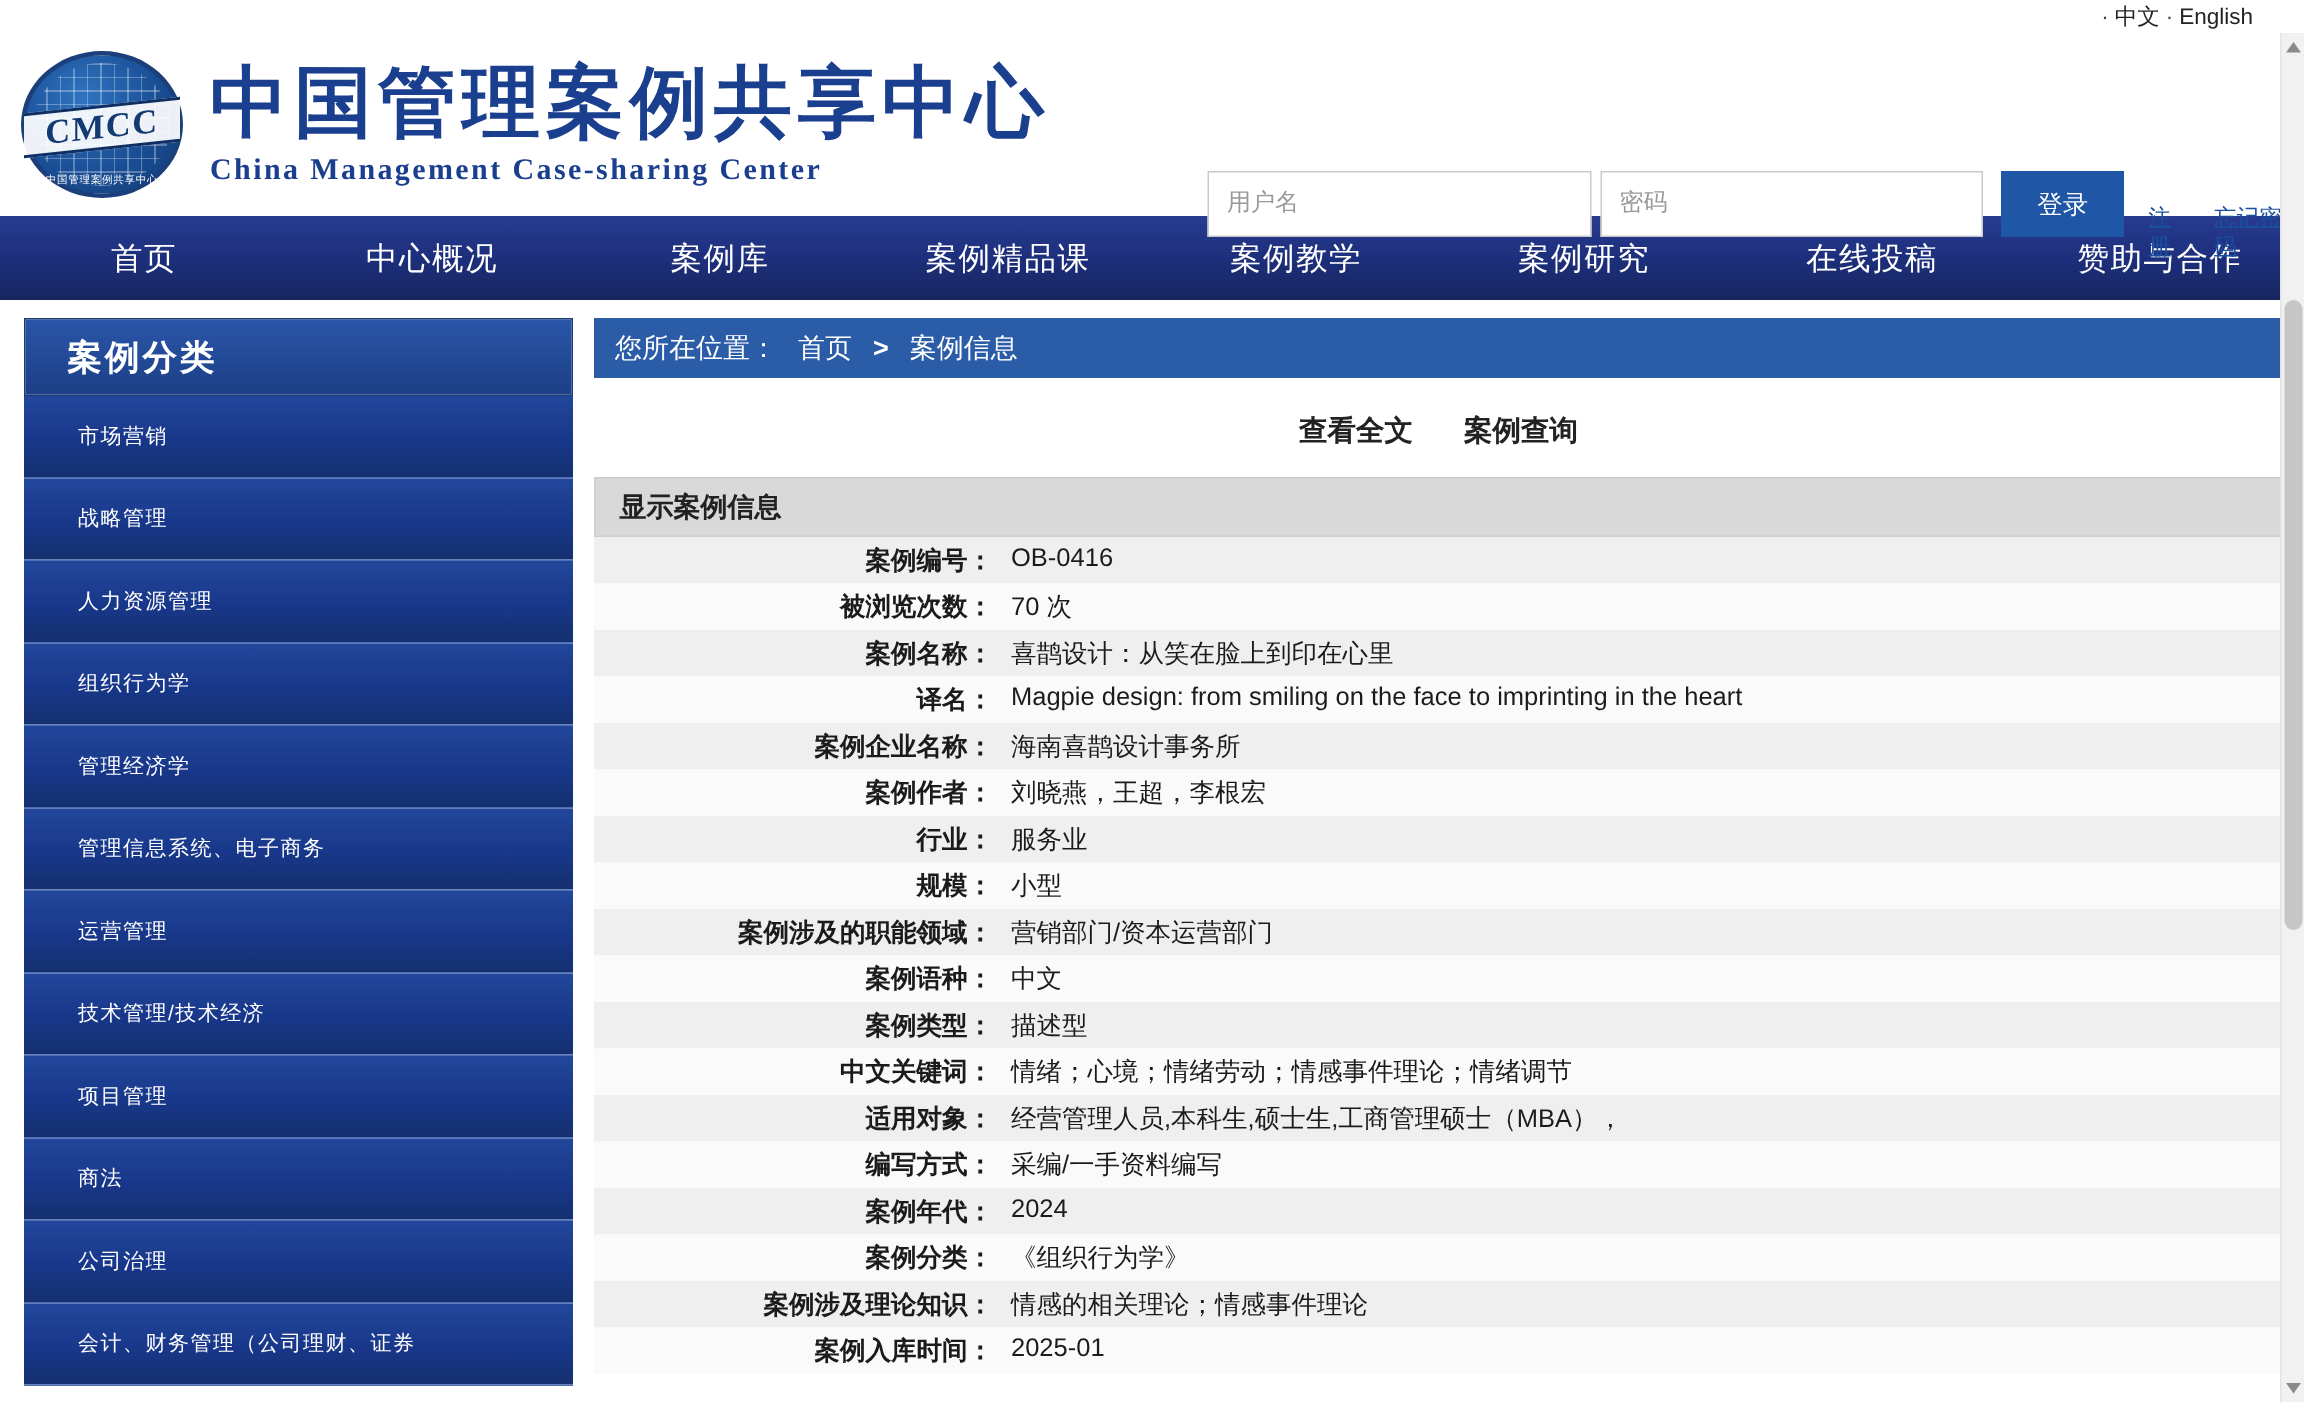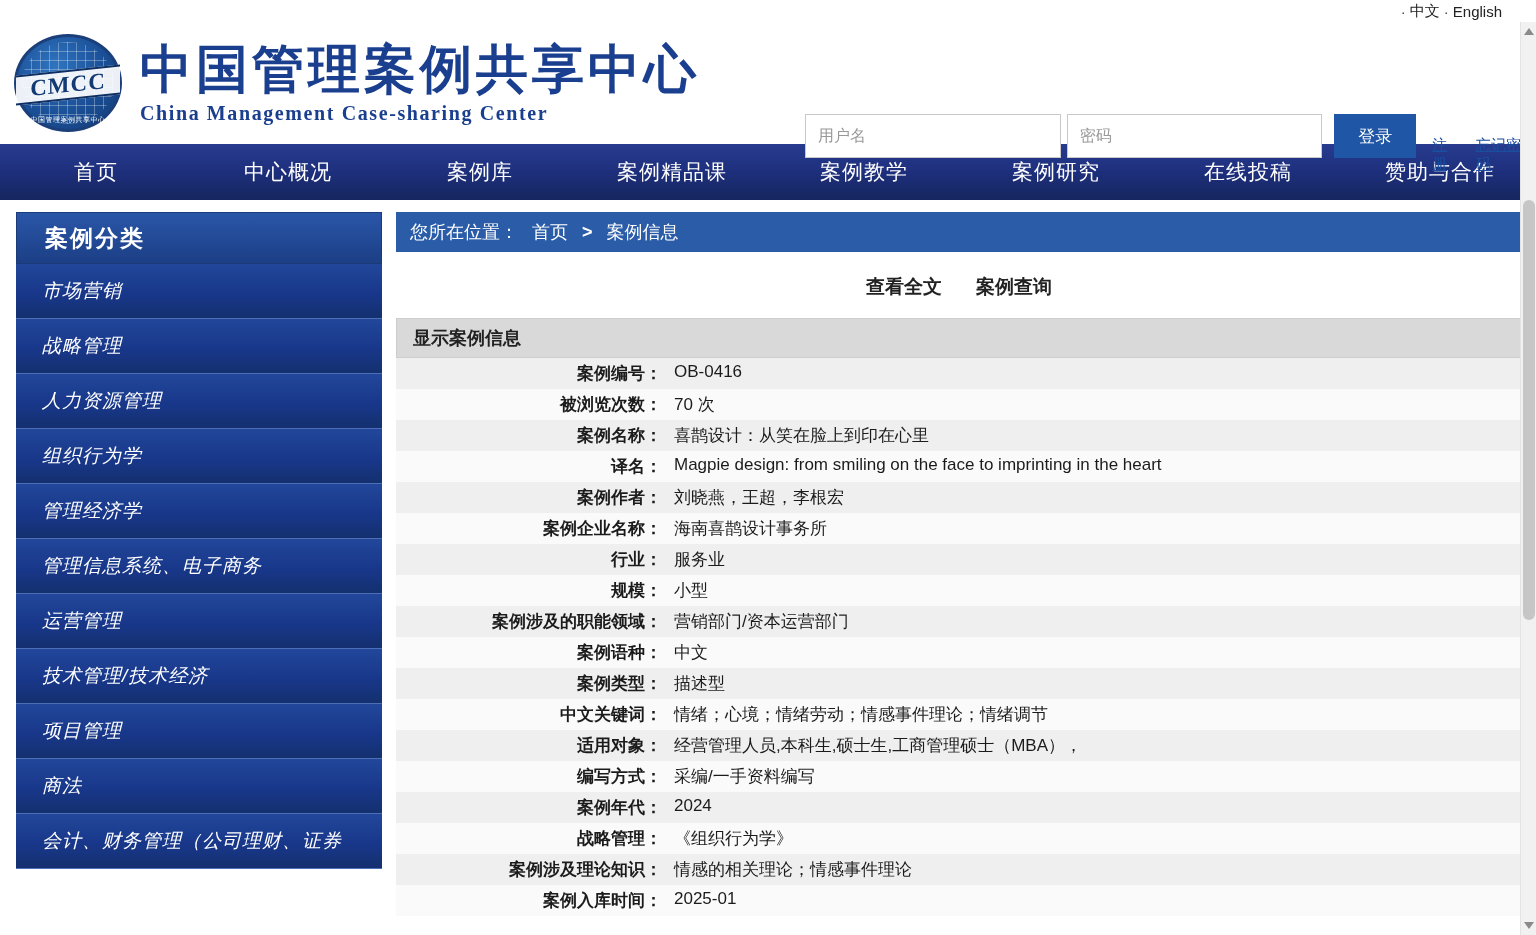--- a/index.html
+++ b/index.html
@@ -171,30 +171,29 @@
     display:flex;
     align-items:center;
     padding-left: 28px;
     letter-spacing: 2px;
     border: 1px solid #1b3a78;
   }
   .side-item {
     height: 55px;
     background: linear-gradient(180deg,#22479a 0%,#18378a 55%,#14306f 100%);
     color: #ffffff;
-    font-size: 19px;
+    font-size: 14px;
     display:flex;
     align-items:center;
-    padding-left: 26px;
+    padding-left: 36px;
     border-bottom: 1px solid #4d6fb8;
     cursor: pointer;
     letter-spacing: 1px;
     white-space: nowrap;
     overflow: hidden;
-    font-style: italic;
   }
 
   .main {
     flex: 1;
     padding: 12px 14px 0 14px;
   }
   .crumb {
     height: 40px;
     background: #2a5ca8;
     color: #ffffff;
@@ -329,20 +328,21 @@
       <div class="side-item">市场营销</div>
       <div class="side-item">战略管理</div>
       <div class="side-item">人力资源管理</div>
       <div class="side-item">组织行为学</div>
       <div class="side-item">管理经济学</div>
       <div class="side-item">管理信息系统、电子商务</div>
       <div class="side-item">运营管理</div>
       <div class="side-item">技术管理/技术经济</div>
       <div class="side-item">项目管理</div>
       <div class="side-item">商法</div>
+      <div class="side-item">公司治理</div>
       <div class="side-item">会计、财务管理（公司理财、证券</div>
     </div>
 
     <div class="main">
       <div class="crumb">
         <span>您所在位置：</span>
         <a href="#">首页</a>
         <span class="sep">&gt;</span>
         <span>案例信息</span>
       </div>
@@ -366,28 +366,28 @@
           </tr>
           <tr>
             <td class="lbl">案例名称：</td>
             <td class="val">喜鹊设计：从笑在脸上到印在心里</td>
           </tr>
           <tr>
             <td class="lbl">译名：</td>
             <td class="val">Magpie design: from smiling on the face to imprinting in the heart</td>
           </tr>
           <tr>
+            <td class="lbl">案例企业名称：</td>
+            <td class="val">海南喜鹊设计事务所</td>
+          </tr>
+          <tr>
             <td class="lbl">案例作者：</td>
             <td class="val">刘晓燕，王超，李根宏</td>
           </tr>
           <tr>
-            <td class="lbl">案例企业名称：</td>
-            <td class="val">海南喜鹊设计事务所</td>
-          </tr>
-          <tr>
             <td class="lbl">行业：</td>
             <td class="val">服务业</td>
           </tr>
           <tr>
             <td class="lbl">规模：</td>
             <td class="val">小型</td>
           </tr>
           <tr>
             <td class="lbl">案例涉及的职能领域：</td>
             <td class="val">营销部门/资本运营部门</td>
@@ -410,21 +410,21 @@
           </tr>
           <tr>
             <td class="lbl">编写方式：</td>
             <td class="val">采编/一手资料编写</td>
           </tr>
           <tr>
             <td class="lbl">案例年代：</td>
             <td class="val">2024</td>
           </tr>
           <tr>
-            <td class="lbl">战略管理：</td>
+            <td class="lbl">案例分类：</td>
             <td class="val">《组织行为学》</td>
           </tr>
           <tr>
             <td class="lbl">案例涉及理论知识：</td>
             <td class="val">情感的相关理论；情感事件理论</td>
           </tr>
           <tr>
             <td class="lbl">案例入库时间：</td>
             <td class="val">2025-01</td>
           </tr>

